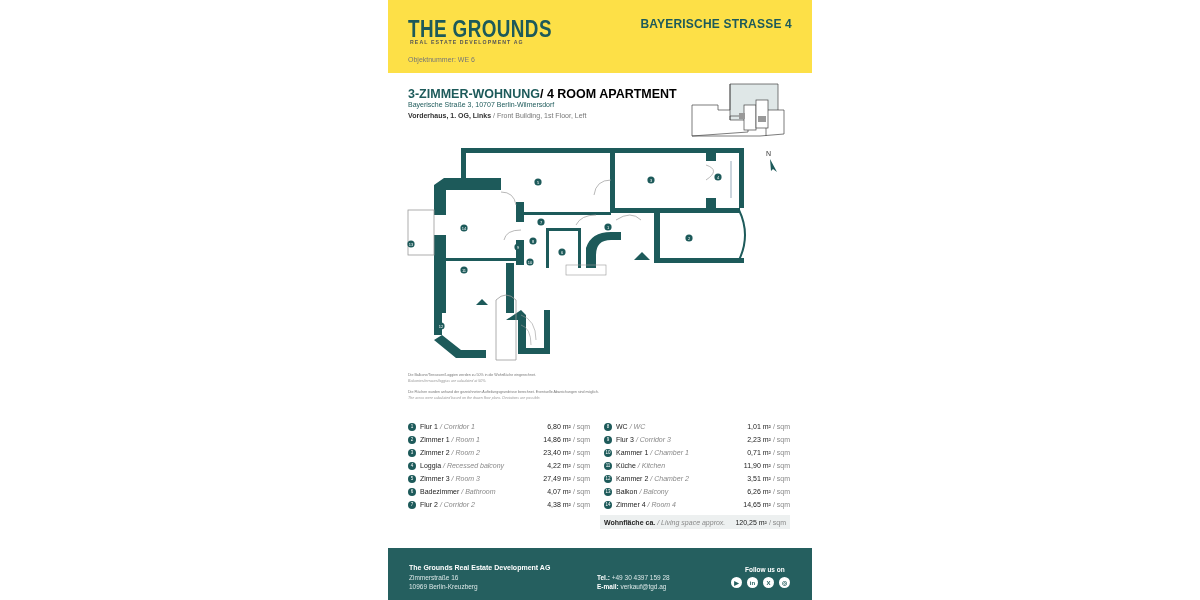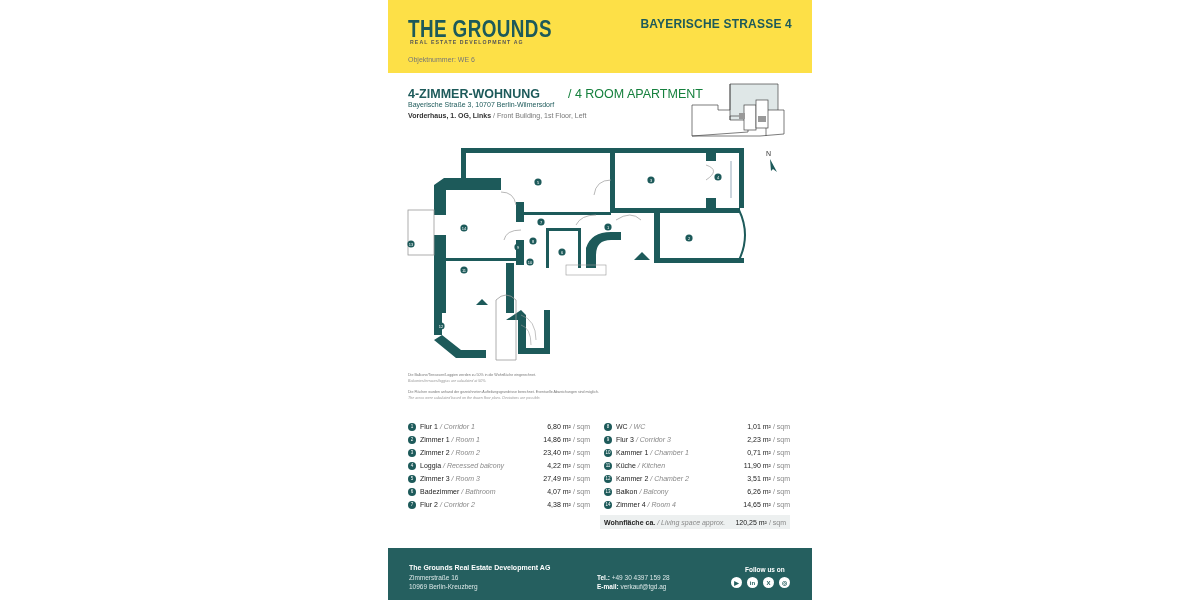--- a/index.html
+++ b/index.html
@@ -7,21 +7,21 @@
   body { font-family: "Liberation Sans", sans-serif; color: #333; position: relative; }
   .page { position: absolute; left: 388px; top: 0; width: 424px; height: 600px; background: #ffffff; }
   .header { position: absolute; left: 0; top: 0; width: 424px; height: 73px; background: #fde047; text-align: right; }
   .logo-main { position: absolute; left: 20px; top: 17px; font-family: "Liberation Sans", sans-serif; font-weight: 700; font-size: 23px; color: #1d5a5a; letter-spacing: 0.5px; transform: scaleX(0.82); transform-origin: left; line-height: 24px; }
   .logo-sub { position: absolute; left: 22px; top: 39px; font-size: 5.2px; font-weight: 700; color: #555; letter-spacing: 1.1px; }
   .objnum { position: absolute; left: 20px; top: 56px; font-size: 7px; color: #777; }
   .address-title { position: absolute; right: 20px; top: 17px; font-size: 12px; font-weight: 700; color: #1d5a5a; letter-spacing: 0.2px; }
 
   .apt-title { position: absolute; left: 20px; top: 87px; font-size: 12.5px; color: #1d5a5a; white-space: nowrap; }
   .apt-title b { font-weight: 700; }
-  .apt-title span.en { font-weight: 400; color: #15803d; margin-left: 28px; }
+  .apt-title span.en { font-weight: 700; color: #000000; }
   .apt-addr { position: absolute; left: 20px; top: 101px; font-size: 7px; color: #1d5a5a; }
   .apt-floor { position: absolute; left: 20px; top: 112px; font-size: 7px; color: #333; }
   .apt-floor b { font-weight: 700; }
   .apt-floor .en { color: #777; }
 
   .site-plan { position: absolute; left: 300px; top: 80px; width: 100px; height: 58px; }
   .north { position: absolute; left: 378px; top: 150px; font-size: 7px; color: #333; }
 
   .floorplan { position: absolute; left: 18px; top: 140px; width: 360px; height: 225px; }
 
@@ -57,21 +57,21 @@
 <div class="page">
 
   <div class="header">
     <div class="logo-main">THE GROUNDS</div>
     <div class="logo-sub">REAL ESTATE DEVELOPMENT AG</div>
     <div class="objnum">Objektnummer: WE 6</div>
     <div class="address-title">BAYERISCHE STRASSE 4</div>
   </div>
 
   <div class="apt-title">
-    <b>4-ZIMMER-WOHNUNG</b><span class="en">/ 4 ROOM APARTMENT</span>
+    <b>3-ZIMMER-WOHNUNG</b><span class="en">/ 4 ROOM APARTMENT</span>
   </div>
   <div class="apt-addr">Bayerische Straße 3, 10707 Berlin-Wilmersdorf</div>
   <div class="apt-floor">
     <b>Vorderhaus, 1. OG, Links</b> <span class="en">/ Front Building, 1st Floor, Left</span>
   </div>
 
   <svg class="site-plan" viewBox="0 0 100 58">
     <polygon points="42,4 90,4 90,30 60,30 60,40 42,40" fill="#dfe7e7" stroke="#444" stroke-width="0.7"></polygon>
     <polyline points="4,56 4,25 30,25 30,30 42,30 42,4" fill="none" stroke="#444" stroke-width="0.7"></polyline>
     <polyline points="42,40 42,36 60,36 60,52 4,56" fill="none" stroke="#444" stroke-width="0.7"></polyline>

